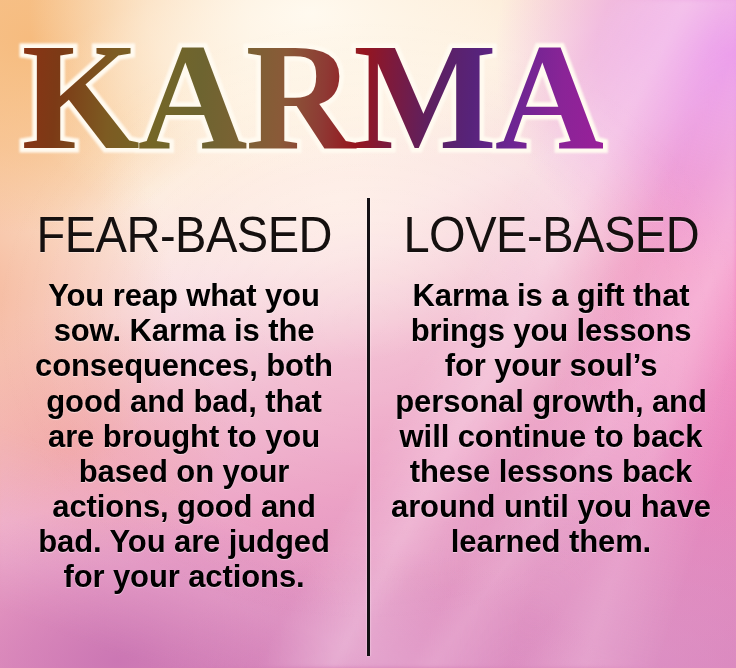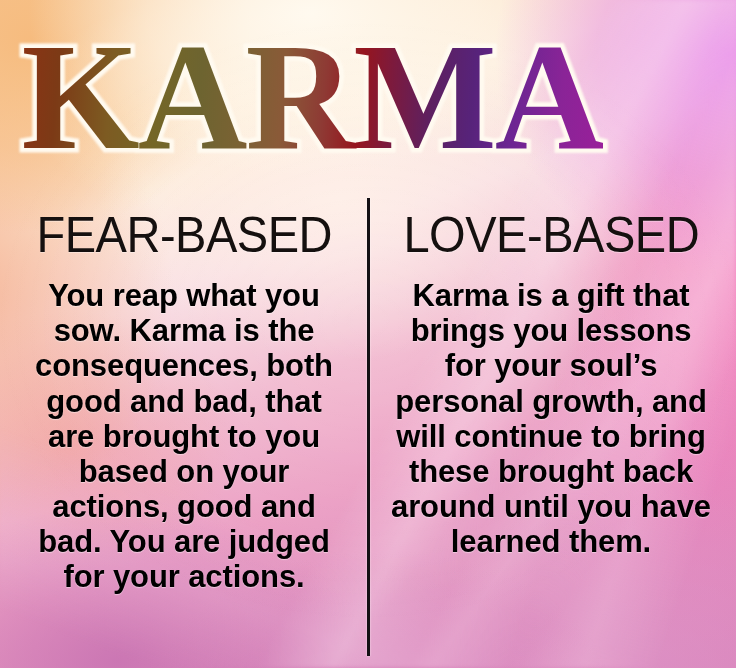--- a/index.html
+++ b/index.html
@@ -229,18 +229,18 @@
 
   <div class="columns">
 
     <div class="column col-left">
       <div class="col-head">FEAR-BASED</div>
       <div class="col-body">You reap what you sow. Karma is the consequences, both good and bad, that are brought to you based on your actions, good and bad. You are judged for your actions.</div>
     </div>
 
     <div class="column col-right">
       <div class="col-head">LOVE-BASED</div>
-      <div class="col-body">Karma is a gift that brings you lessons for your soul’s personal growth, and will continue to bring these brought back around until you have learned them.</div>
+      <div class="col-body">Karma is a gift that brings you lessons for your soul’s personal growth, and will continue to back these lessons back around until you have learned them.</div>
     </div>
 
   </div>
 
 </div>
 
 </body></html>

